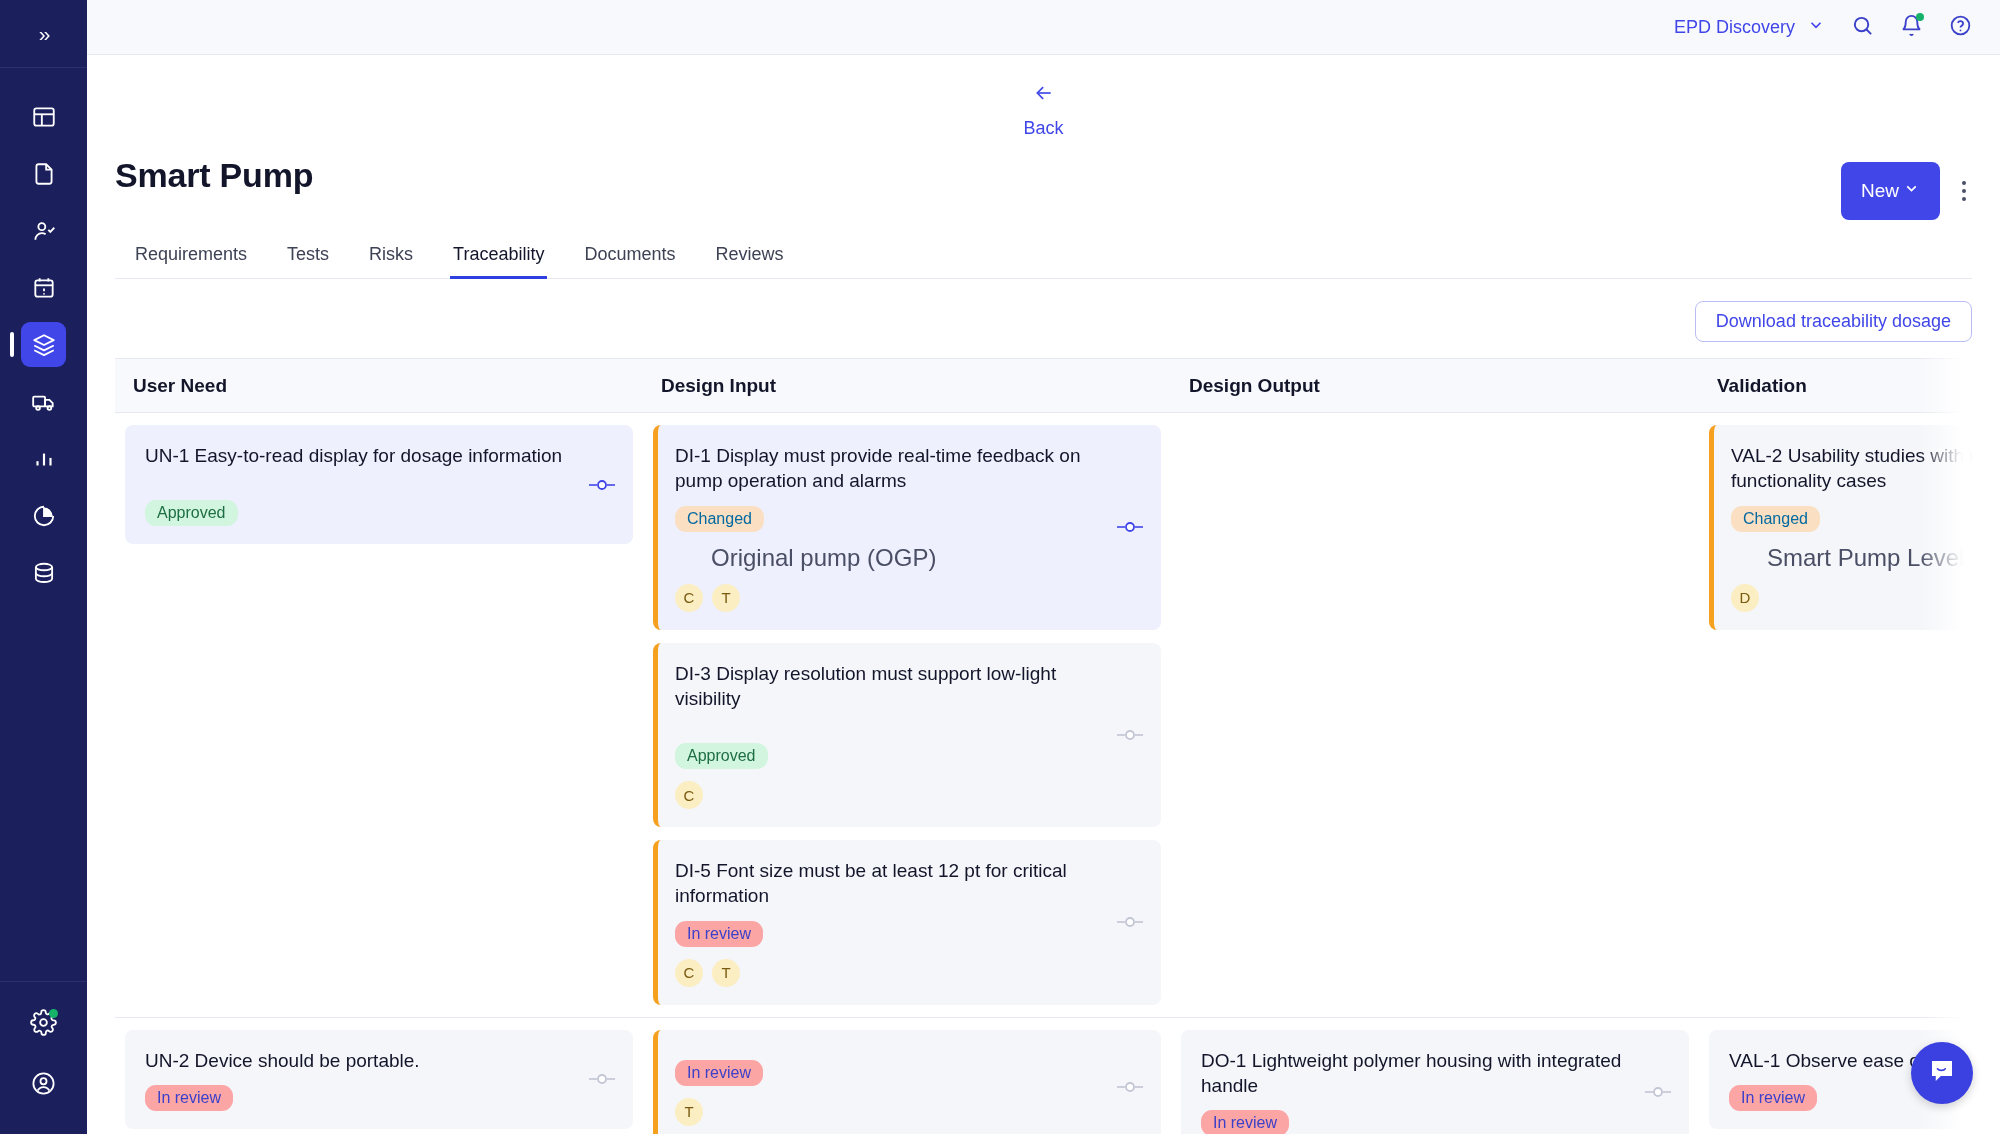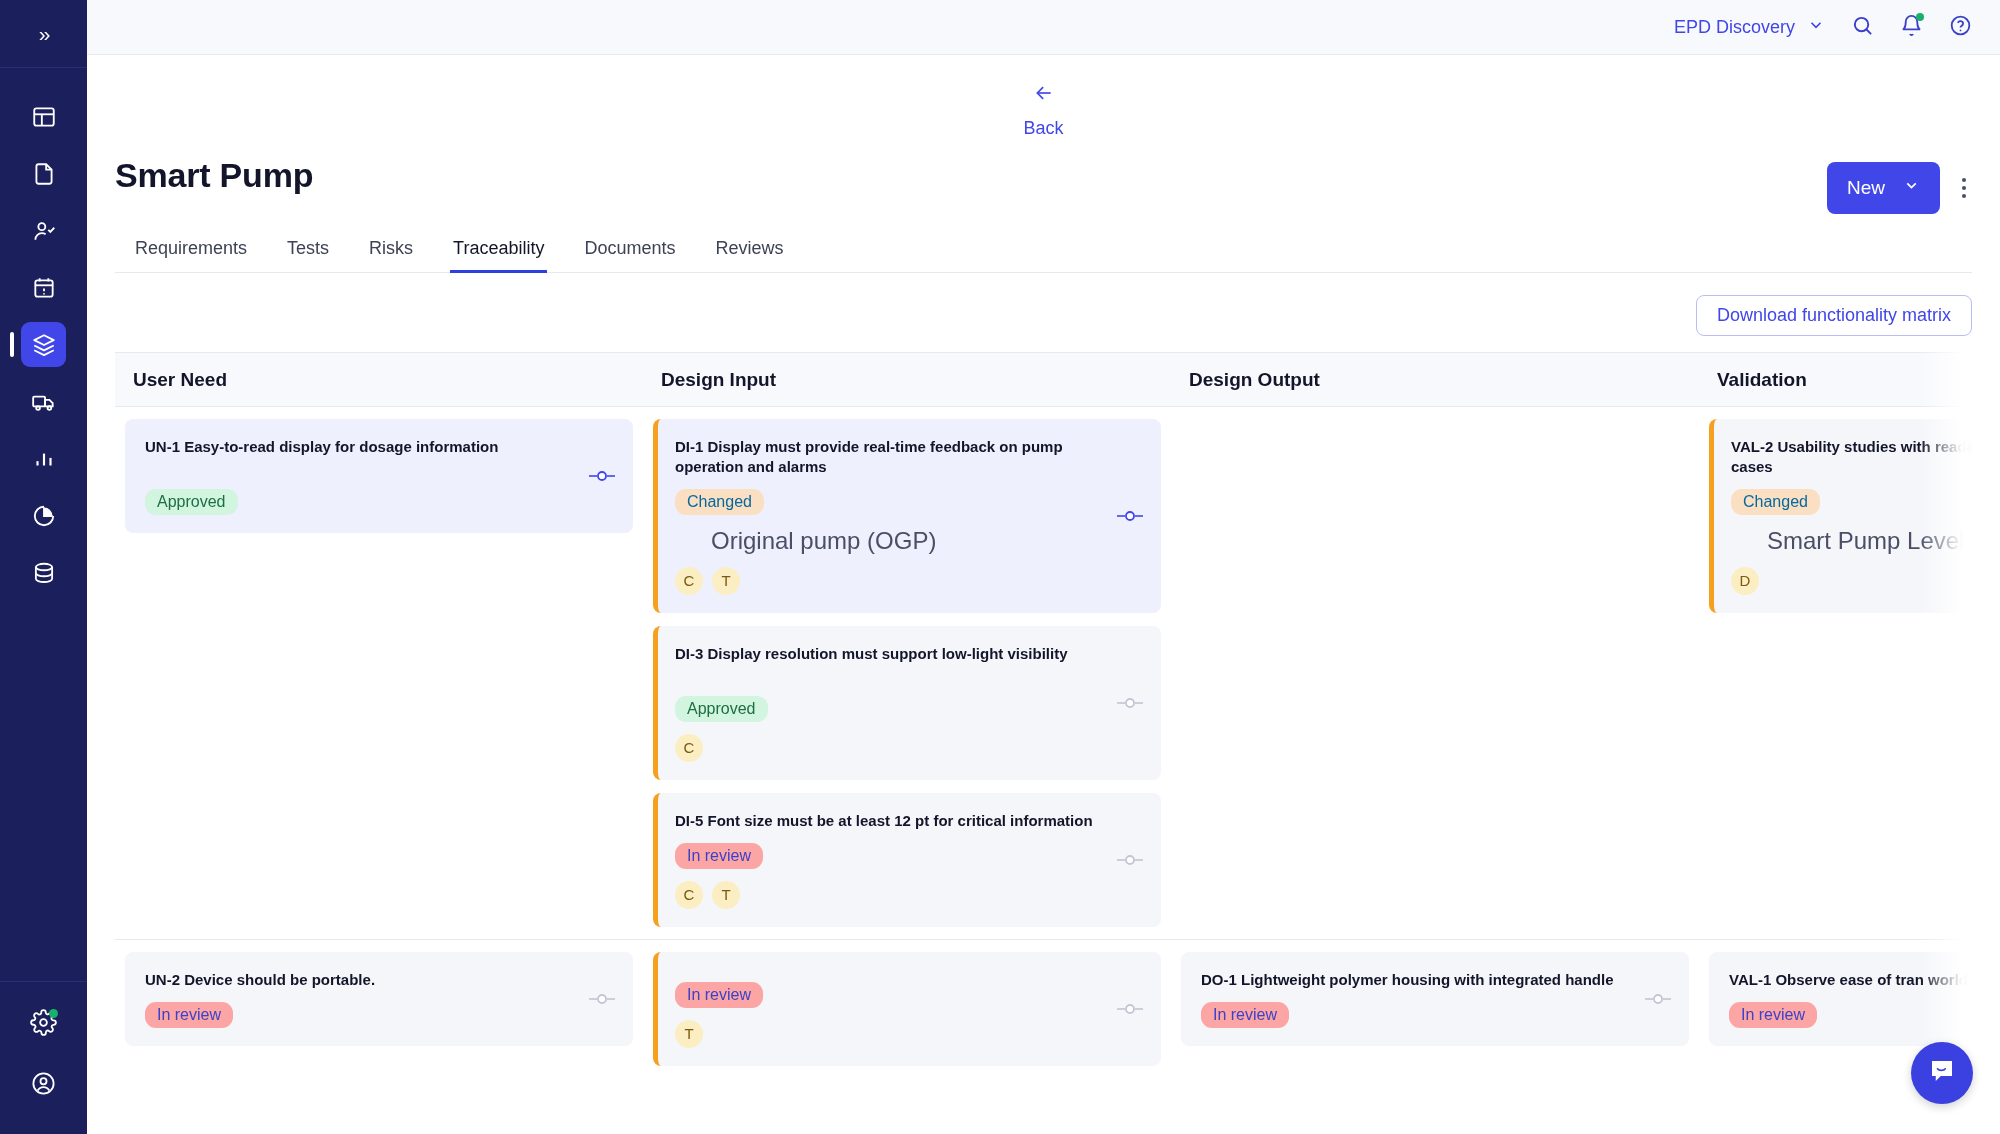--- a/index.html
+++ b/index.html
@@ -62,22 +62,22 @@
   .page { padding: 0 28px 0 28px; }
 
   .back-row { display: flex; align-items: center; gap: 11px; padding-top: 28px; cursor: pointer; flex-direction: column; }
   .back-label { color: #4046e8; font-size: 18px; }
 
   .title-row { display: flex; align-items: flex-start; justify-content: space-between; margin-top: 17px; }
   .page-title { font-size: 34px; font-weight: 600; color: #13162b; letter-spacing: -0.2px; }
   .title-actions { display: flex; align-items: center; gap: 16px; margin-top: 6px; }
   .btn-new {
     background: #4046e8; color: #fff; border: none; border-radius: 8px;
-    height: 52px; padding: 0 20px; font-size: 19px;
-    display: flex; align-items: center; gap: 18px; cursor: pointer;
+    height: 58px; padding: 0 20px; font-size: 19px;
+    display: flex; align-items: center; gap: 4px; cursor: pointer;
     font-family: "Liberation Sans", sans-serif;
   }
   .kebab { display: flex; flex-direction: column; gap: 4px; cursor: pointer; padding: 6px; }
   .kebab span { width: 4px; height: 4px; border-radius: 50%; background: #4a4f66; }
 
   .tabs {
     display: flex; align-items: flex-end; gap: 34px;
     border-bottom: 1px solid #e7e9f0; margin-top: 24px; padding-left: 17px;
   }
   .tab {
@@ -105,21 +105,21 @@
   .mrow { display: flex; border-bottom: 1px solid #e7e9f0; padding: 12px 0 12px 0; min-height: 200px; }
   .mcell { width: 528px; flex: 0 0 528px; padding: 0 10px; display: flex; flex-direction: column; gap: 13px; }
 
   .card {
     position: relative; border-radius: 8px; background: #f5f6fa;
     padding: 18px 20px 18px 20px; display: flex; align-items: center;
   }
   .card.lilac { background: #eef0fd; }
   .card.has-bar { border-left: 5px solid #f6a020; padding-left: 17px; }
   .card-body { flex: 1; padding-right: 36px; }
-  .card-title { font-size: 15px; font-weight: 700; color: #13162b; line-height: 1.33; }
+  .card-title { font-size: 19px; font-weight: 400; color: #13162b; line-height: 1.33; }
   .card-sub { font-size: 24px; color: #4a4f66; margin-top: 12px; margin-left: 36px; }
   .badge {
     display: inline-block; border-radius: 11px; font-size: 16px;
     padding: 4px 12px; margin-top: 12px;
   }
   .badge.approved { background: #d2f5df; color: #1d6e43; margin-top: 32px; }
   .badge.changed  { background: #fbdfc2; color: #0369a1; }
   .badge.inreview { background: #fca5a5; color: #3b41c9; }
   .chips { display: flex; gap: 9px; margin-top: 12px; }
   .chip {
@@ -348,21 +348,21 @@
       <div class="tabs">
         <div class="tab">Requirements</div>
         <div class="tab">Tests</div>
         <div class="tab">Risks</div>
         <div class="tab active">Traceability</div>
         <div class="tab">Documents</div>
         <div class="tab">Reviews</div>
       </div>
 
       <div class="toolbar">
-        <button class="btn-outline">Download functionality matrix</button>
+        <button class="btn-outline">Download traceability dosage</button>
       </div>
 
       <div class="matrix-scroll">
         <div class="matrix">
 
           <div class="mhead">
             <div class="mcol">User Need</div>
             <div class="mcol">Design Input</div>
             <div class="mcol">Design Output</div>
             <div class="mcol">Validation</div>

